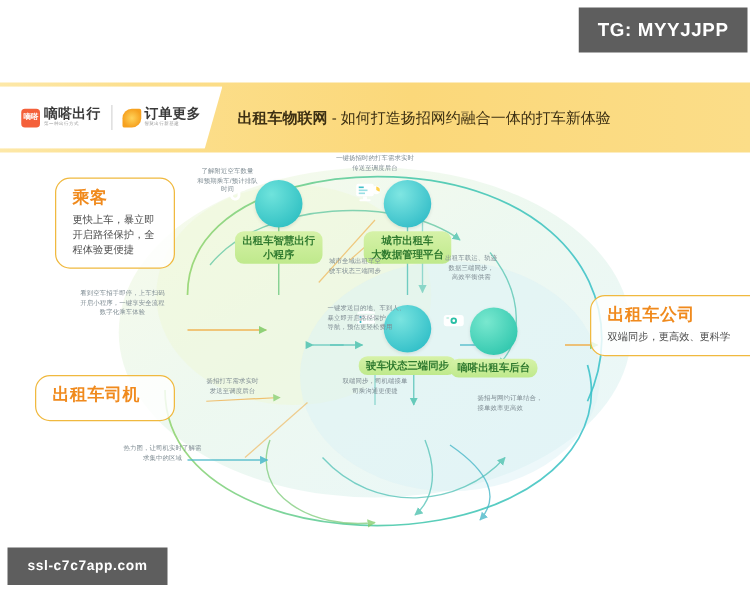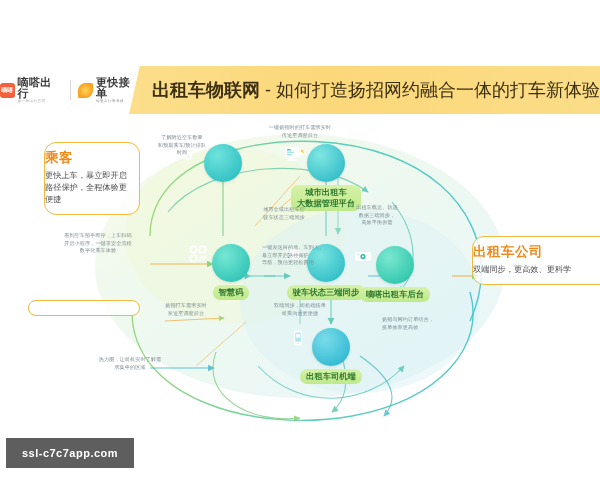--- a/index.html
+++ b/index.html
@@ -16,21 +16,21 @@
   .watermark{
     position:absolute;background:#5e5e5e;color:#fff;
     font-weight:bold;letter-spacing:.5px;
     display:flex;align-items:center;justify-content:center;
   }
   #tg-watermark{right:2px;top:6px;width:135px;height:36px;font-size:15px;}
   #site-watermark{left:6px;bottom:12px;width:128px;height:30px;font-size:11px;}
 
   
   #header{
-    position:absolute;left:0;top:66px;width:600px;height:48px;
+    position:absolute;left:0;top:66px;width:600px;height:56px;
     background:linear-gradient(90deg,#fde8a8 0%,#fcdf8d 18%,#fbd87a 55%,#fbdd88 100%);
     display:flex;align-items:center;
   }
   #logo-plate{
     width:178px;height:50px;background:#ffffff;
     display:flex;align-items:center;justify-content:center;gap:6px;
     clip-path:polygon(0 0,100% 0,92% 100%,0 100%);
   }
   .logo-block{display:flex;align-items:center;gap:3px;}
   .logo-mark{
@@ -39,33 +39,33 @@
   }
   .logo-mark.petal{
     background:radial-gradient(circle at 50% 50%,#ffd35a 0%,#f6a11f 70%);
     border-radius:50% 10% 50% 10%;
   }
   .logo-text{line-height:1;}
   .logo-name{font-size:11px;font-weight:bold;color:#3a3a3a;letter-spacing:.3px;}
   .logo-sub{font-size:3.6px;color:#9a9a9a;letter-spacing:.4px;margin-top:1px;}
   .logo-div{width:1px;height:20px;background:#d8d8d8;margin:0 2px;}
   #header-title{
-    flex:1;padding-left:12px;font-size:18px;color:#3c2f12;
+    flex:1;padding-left:12px;font-size:12px;color:#3c2f12;
     white-space:nowrap;
   }
   #header-title b{font-weight:bold;}
 
   
   #diagram{position:absolute;left:0;top:116px;width:600px;height:320px;}
   #diagram svg{position:absolute;left:0;top:0;}
 
   
   .role-card{
     position:absolute;border:1.6px solid #f0b93f;border-radius:12px;
-    background:rgba(255,255,255,.82);padding:6px 9px 8px 0;
+    background:rgba(255,255,255,.82);padding:6px 9px 8px 13px;
     box-sizing:border-box;
   }
   .role-title{
     font-size:13.5px;font-weight:bold;color:#f08a1d;letter-spacing:.5px;
     margin-bottom:3px;
   }
   .role-desc{font-size:8.2px;color:#4e4e4e;line-height:1.45;}
   #card-passenger{left:44px;top:26px;width:96px;}
   #card-driver{left:28px;top:184px;width:112px;}
   #card-company{left:460px;top:120px;width:140px;margin-left:12px;}
@@ -94,35 +94,36 @@
   .ann{
     position:absolute;font-size:5.1px;color:#7f8c93;line-height:1.5;
     text-align:center;white-space:pre-line;letter-spacing:.1px;
   }
 </style>
 </head>
 <body>
 
 <div id="stage">
 
+  <div class="watermark" id="tg-watermark">TG: MYYJJPP</div>
 
   <div id="header">
     <div id="logo-plate">
       <div class="logo-block">
         <div class="logo-mark">嘀嗒</div>
         <div class="logo-text">
           <div class="logo-name">嘀嗒出行</div>
           <div class="logo-sub">第一种出行方式</div>
         </div>
       </div>
       <div class="logo-div"></div>
       <div class="logo-block">
         <div class="logo-mark petal"></div>
         <div class="logo-text">
-          <div class="logo-name">更快接单</div>
+          <div class="logo-name">订单更多</div>
           <div class="logo-sub">智慧出行新基建</div>
         </div>
       </div>
     </div>
     <div id="header-title">
       <b>出租车物联网</b><span> - 如何打造扬招网约融合一体的打车新体验</span>
     </div>
   </div>
 
   <div id="diagram">
@@ -183,63 +184,55 @@
       <line x1="196" y1="250" x2="246" y2="206" stroke="#f0a93c" stroke-width="1" opacity=".55"></line>
       <line x1="40" y1="238" x2="210" y2="238" stroke="#4ab8c9" stroke-width="0" opacity=".0"></line>
     </svg>
 
     <div class="role-card" id="card-passenger">
       <div class="role-title">乘客</div>
       <div class="role-desc">更快上车，暴立即开启路径保护，全程体验更便捷</div>
     </div>
 
     <div class="role-card" id="card-driver">
+      <div class="role-title">出租车司机</div>
     </div>
 
     <div class="role-card" id="card-company">
       <div class="role-title">出租车公司</div>
       <div class="role-desc">双端同步，更高效、更科学</div>
     </div>
 
     <div class="node" id="node-miniprogram">
       <div class="node-icon" style="background:radial-gradient(circle at 35% 30%,#6fe3dc,#21b8bd);">
         <svg width="20" height="20" viewBox="0 0 20 20">
           <path d="M12.2 3.2c.5 1.8 1.7 2.9 3.4 3.2v2.3c-1.2 0-2.3-.4-3.3-1.1v4.6c0 2.4-1.9 4.2-4.1 4.2S4 14.6 4 12.2 6 8 8.2 8c.3 0 .6 0 .9.1v2.4a2 2 0 0 0-.9-.2c-1 0-1.9.8-1.9 1.9s.9 1.9 1.9 1.9 1.9-.8 1.9-1.9V3.2z" fill="#ffffff"></path>
         </svg>
       </div>
+      <div class="node-label">出租车智慧出行
+小程序</div>
     </div>
 
     <div class="node" id="node-bigdata">
       <div class="node-icon" style="background:radial-gradient(circle at 35% 30%,#7fe6e2,#22b4c2);">
         <svg width="22" height="20" viewBox="0 0 22 20">
           <rect x="2" y="3" width="14" height="10" rx="1.6" fill="#fff"></rect>
           <rect x="4" y="5.2" width="4" height="1.3" fill="#43c0c8"></rect>
           <rect x="4" y="7.6" width="7" height="1.3" fill="#9adfe4"></rect>
           <rect x="4" y="10" width="5" height="1.3" fill="#9adfe4"></rect>
           <rect x="7.5" y="13.2" width="3" height="2.6" fill="#fff"></rect>
           <rect x="4.5" y="15.4" width="9" height="1.5" rx=".7" fill="#fff"></rect>
           <circle cx="18" cy="8" r="3.4" fill="#fff" opacity=".9"></circle>
           <path d="M18 5.2a2.8 2.8 0 0 1 2.5 4.1l-2.5-1.3z" fill="#ffd24d"></path>
         </svg>
       </div>
       <div class="node-label">城市出租车
 大数据管理平台</div>
     </div>
 
-    <div class="node" id="node-qr">
-      <div class="node-icon" style="background:radial-gradient(circle at 35% 30%,#76e7d4,#20bcae);">
-        <svg width="20" height="20" viewBox="0 0 20 20">
-          <rect x="2.5" y="2.5" width="6" height="6" rx="1.2" fill="none" stroke="#fff" stroke-width="1.6"></rect>
-          <rect x="11.5" y="2.5" width="6" height="6" rx="1.2" fill="none" stroke="#fff" stroke-width="1.6"></rect>
-          <rect x="2.5" y="11.5" width="6" height="6" rx="1.2" fill="none" stroke="#fff" stroke-width="1.6"></rect>
-          <path d="M11.5 17.5 L14 12.5 L16 15 L17.8 11.8" fill="none" stroke="#fff" stroke-width="1.6" stroke-linecap="round" stroke-linejoin="round"></path>
-        </svg>
-      </div>
-      <div class="node-label">智慧码</div>
-    </div>
 
     <div class="node" id="node-obu">
       <div class="node-icon" style="background:radial-gradient(circle at 35% 30%,#7ae4e0,#1fb6c2);">
         <svg width="20" height="20" viewBox="0 0 20 20">
           <path d="M3 6.2 C3 4.4 17 4.4 17 6.2 L17 7 L3 7 z" fill="#fff"></path>
           <rect x="3" y="8" width="14" height="3" rx="1.3" fill="#fff"></rect>
           <rect x="3" y="12" width="14" height="3" rx="1.3" fill="#fff"></rect>
           <circle cx="5.4" cy="9.5" r=".8" fill="#2ab6c2"></circle>
           <circle cx="5.4" cy="13.5" r=".8" fill="#2ab6c2"></circle>
         </svg>
@@ -252,31 +245,20 @@
         <svg width="22" height="20" viewBox="0 0 22 20">
           <rect x="3" y="6" width="16" height="9" rx="2.4" fill="#fff"></rect>
           <circle cx="11" cy="10.5" r="2.6" fill="#2abfa6"></circle>
           <circle cx="11" cy="10.5" r="1.1" fill="#fff"></circle>
           <rect x="5" y="7.8" width="2.4" height="1.2" rx=".6" fill="#b8ecdf"></rect>
         </svg>
       </div>
       <div class="node-label">嘀嗒出租车后台</div>
     </div>
 
-    <div class="node" id="node-driverapp">
-      <div class="node-icon" style="background:radial-gradient(circle at 35% 30%,#7adcea,#20b1cc);">
-        <svg width="20" height="20" viewBox="0 0 20 20">
-          <rect x="6" y="2.6" width="8" height="14.8" rx="1.8" fill="#fff"></rect>
-          <rect x="7.2" y="4.4" width="5.6" height="9.4" rx=".6" fill="#aee6f2"></rect>
-          <rect x="8.6" y="15" width="2.8" height="1" rx=".5" fill="#cfeef6"></rect>
-          <rect x="8.2" y="6" width="3.6" height="3.6" rx=".5" fill="#fff"></rect>
-        </svg>
-      </div>
-      <div class="node-label">出租车司机端</div>
-    </div>
 
     <div class="ann" style="left:148px;top:18px;width:68px;">了解附近空车数量
 和预期乘车/预计排队
 时间</div>
     <div class="ann" style="left:252px;top:8px;width:96px;">一键扬招时的打车需求实时
 传送至调度后台</div>
     <div class="ann" style="left:252px;top:90px;width:64px;">城市全域出租车空
 驶车状态三端同步</div>
     <div class="ann" style="left:344px;top:88px;width:66px;">出租车载运、轨迹
 数据三端同步，

